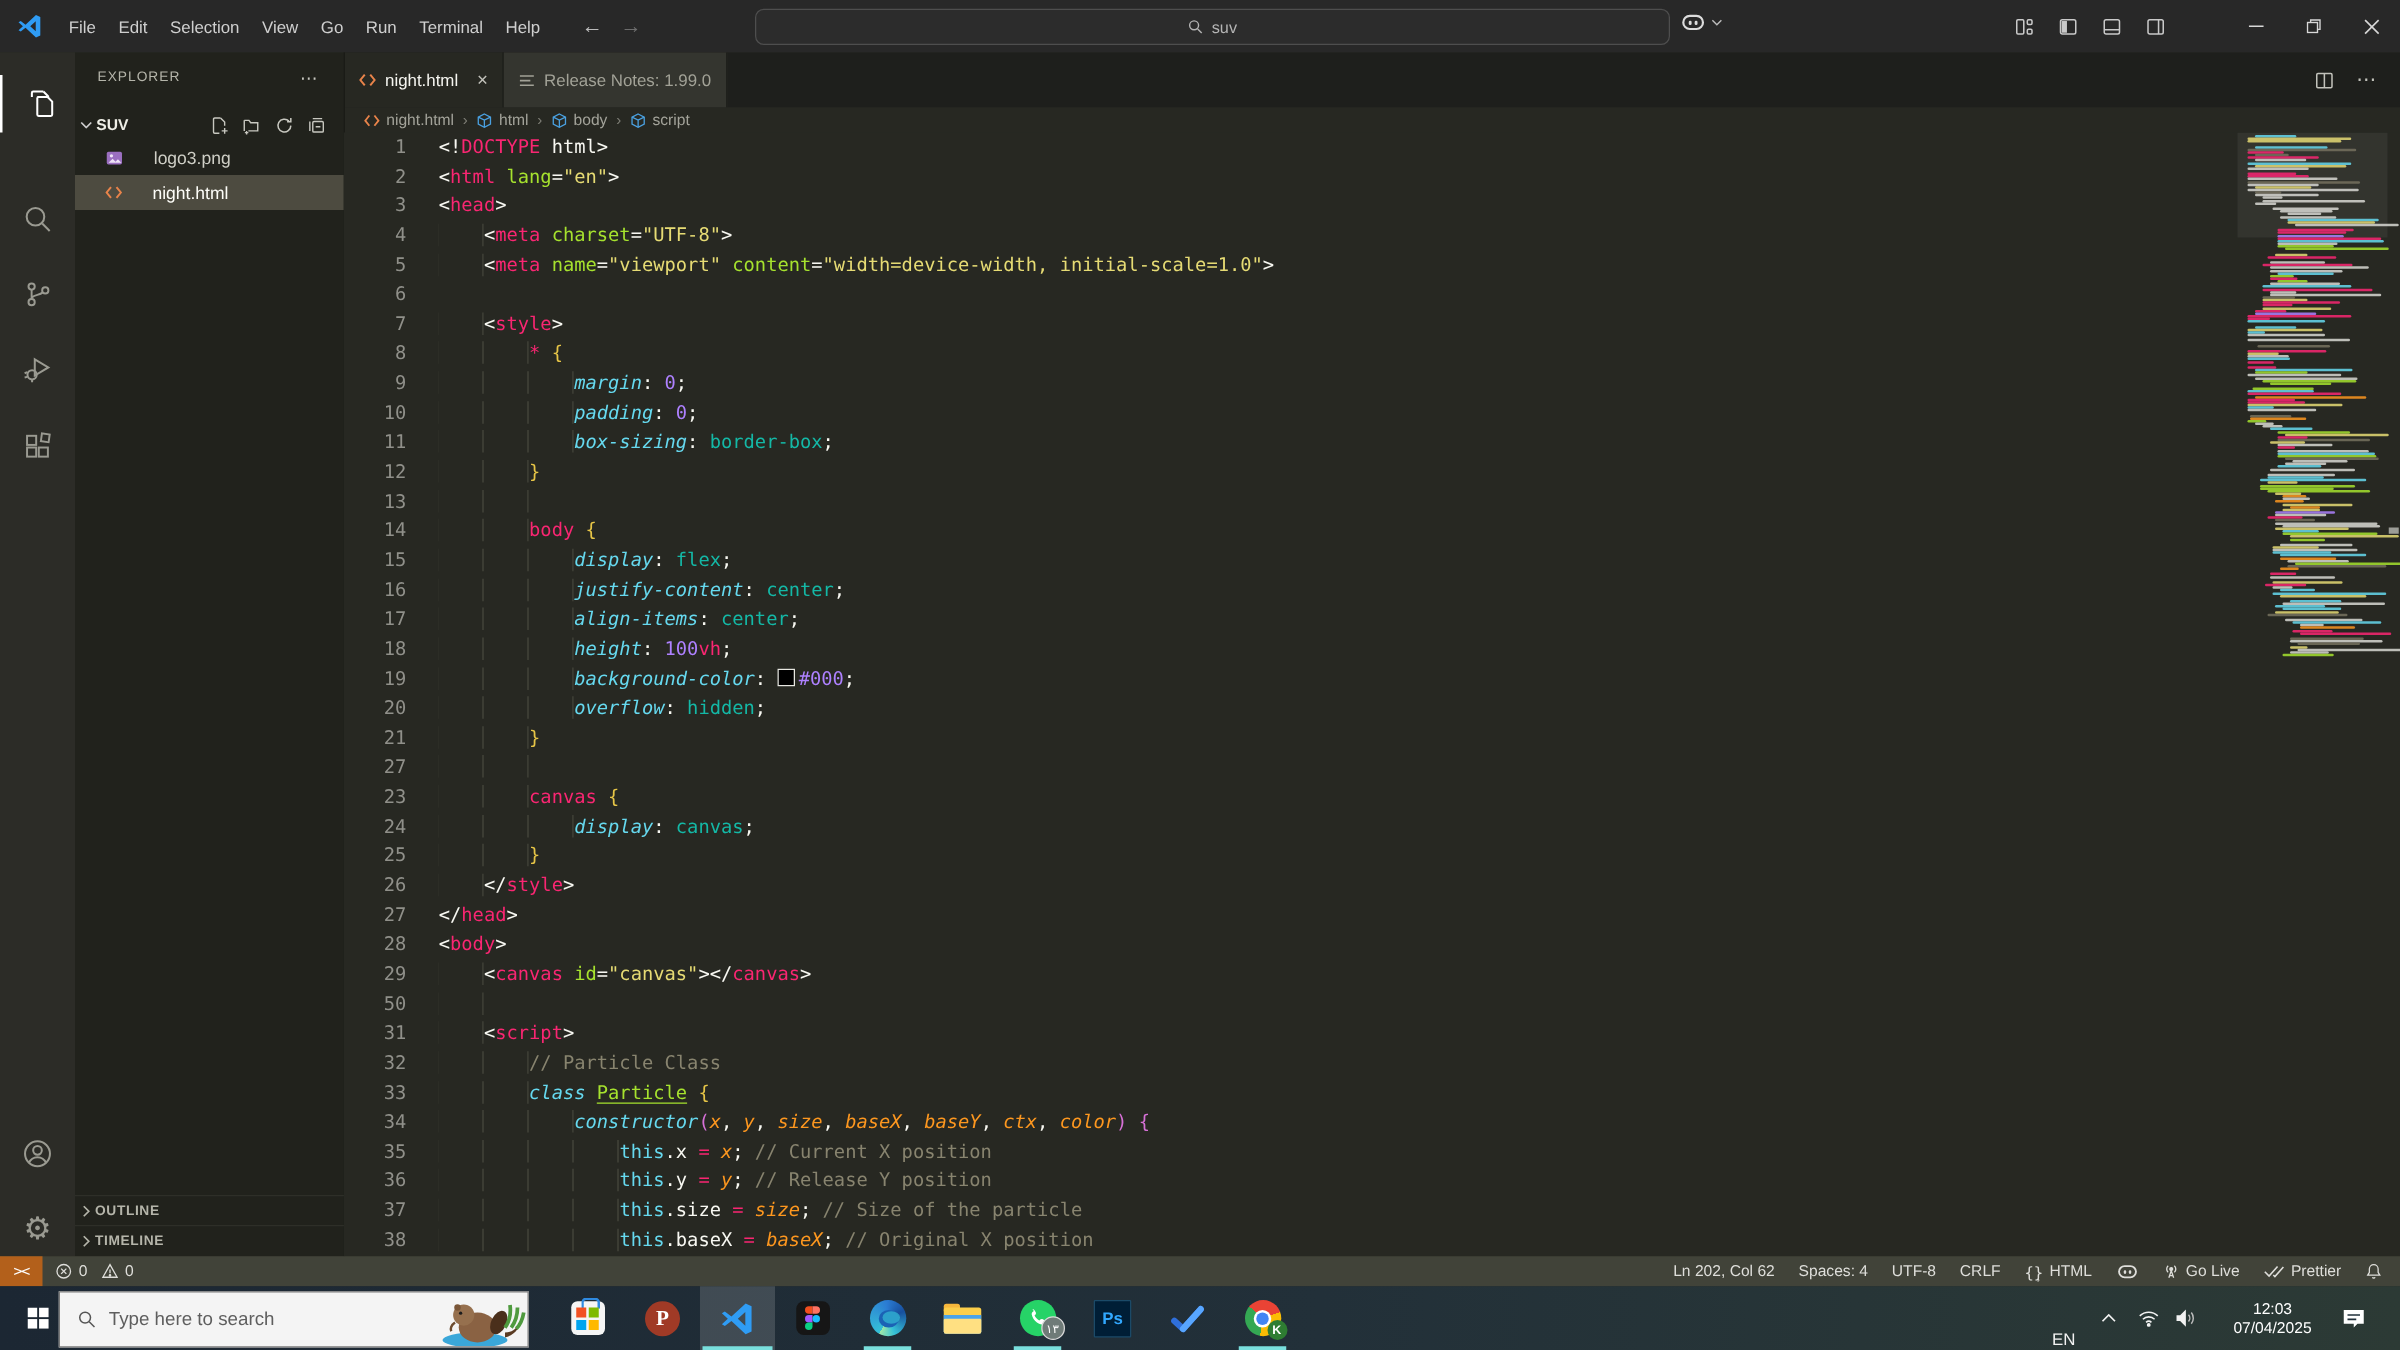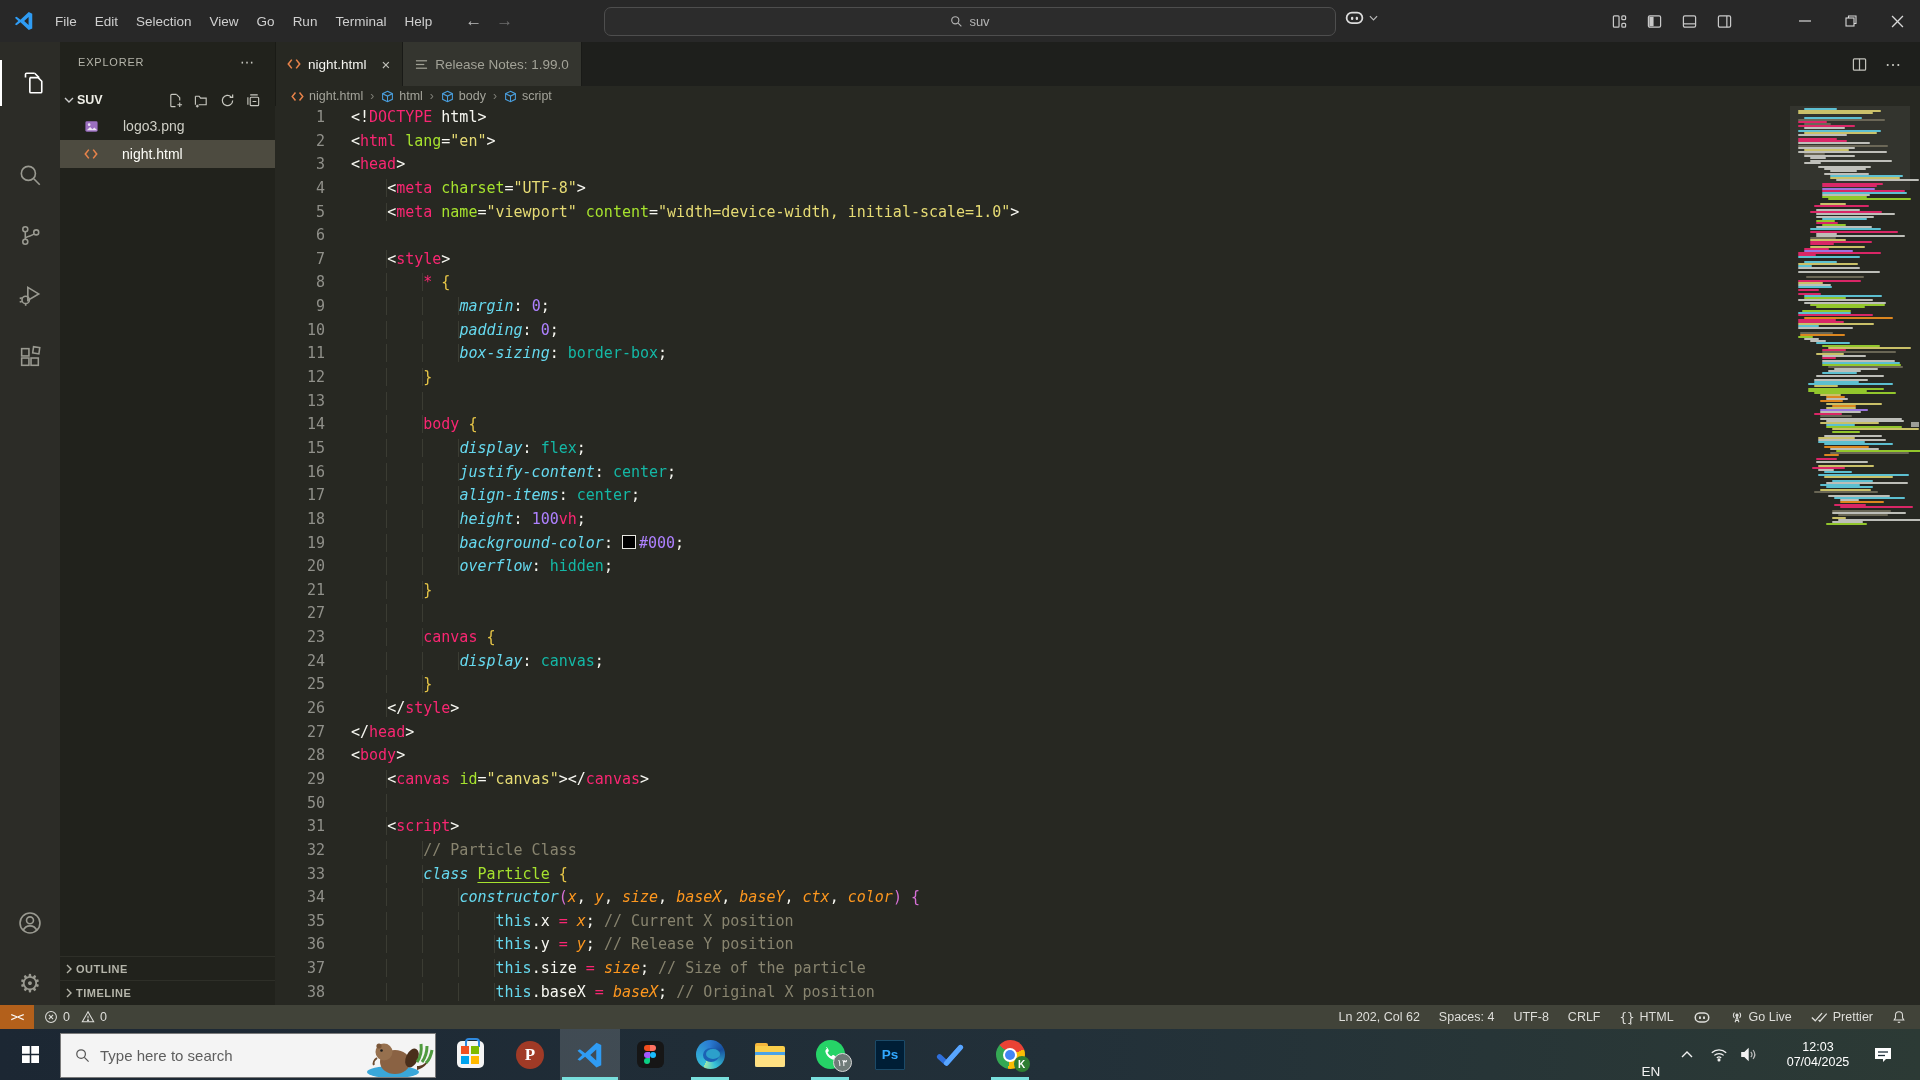--- a/index.html
+++ b/index.html
@@ -84,21 +84,21 @@
   .sb-right{margin-left:auto;display:flex;align-items:center;gap:19px;padding-right:14px;}
   .sb-item{display:flex;align-items:center;gap:5px;}
 
   
   .taskbar{position:absolute;left:0;top:1029px;width:1920px;height:51px;
     background:linear-gradient(90deg,#1c2733 0%,#223039 55%,#2c3a35 100%);color:#eee;}
   .tb-slot{position:absolute;top:0;height:51px;width:60px;display:flex;align-items:center;justify-content:center;}
   .tb-slot.active{background:rgba(255,255,255,.15);}
   .run-line{position:absolute;bottom:0;left:11px;width:38px;height:3px;background:#79dfdd;}
   .run-line.full{left:2px;width:56px;}
-  .tb-search{position:absolute;left:60px;top:4px;width:374px;height:43px;background:#f4f4f4;border:1px solid #7a7a7a;
+  .tb-search{position:absolute;left:47px;top:4px;width:374px;height:43px;background:#f4f4f4;border:1px solid #7a7a7a;
     display:flex;align-items:center;color:#5e5e5e;font-size:15px;overflow:hidden;}
   .tray{position:absolute;top:0;height:51px;display:flex;align-items:center;justify-content:center;color:#f2f2f2;}
   .clock{font-size:12.5px;line-height:15px;text-align:center;color:#fff;}
   .badge{position:absolute;border-radius:50%;display:flex;align-items:center;justify-content:center;color:#fff;}
 
   .ic{display:inline-flex;align-items:center;justify-content:center;}
   svg{display:block;}
 </style>
 </head>
 <body>

